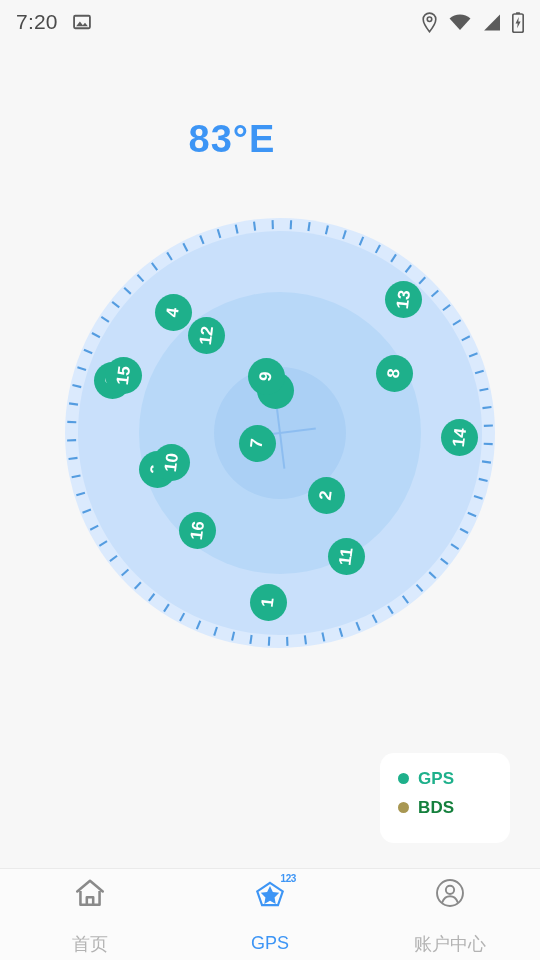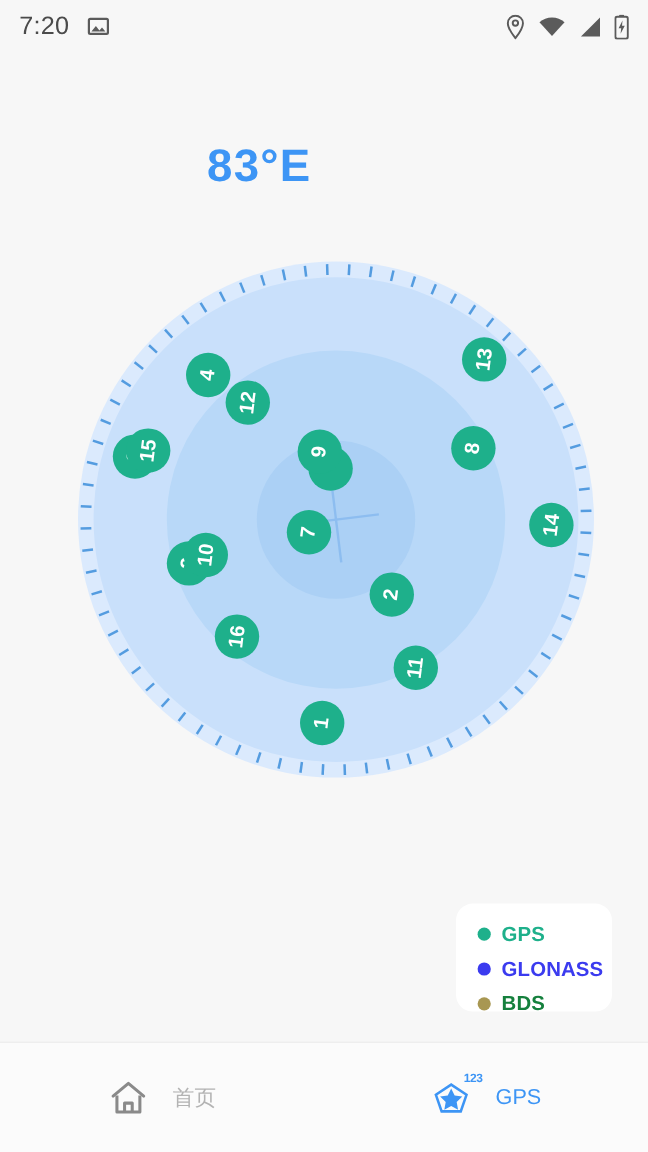--- a/index.html
+++ b/index.html
@@ -20,21 +20,21 @@
   }
   #status-time{
     font-size:21px; color:#4b4b4b; letter-spacing:.2px; font-weight:400;
   }
   #status-left-icons{ display:flex; align-items:center; margin-left:14px; }
   #status-right{ margin-left:auto; display:flex; align-items:center; gap:11px; }
   .sb-ico{ display:block; }
 
   
   #heading{
-    position:absolute; left:0; top:118px; width:432px;
+    position:absolute; left:16px; top:118px; width:432px;
     text-align:center;
     font-size:38px; font-weight:bold; letter-spacing:1px;
     color:#3d95f5;
   }
 
   
   #radar-wrap{
     position:absolute; left:64px; top:217px; width:432px; height:432px;
   }
   #radar-svg{ position:absolute; left:0; top:0; }
@@ -58,21 +58,21 @@
   .legend-dot{ width:11px; height:11px; border-radius:50%; margin-right:9px; flex:0 0 auto;}
   .legend-label{ font-size:17px; font-weight:bold; letter-spacing:.1px; }
 
   
   #bottom-nav{
     position:absolute; left:0; bottom:0; width:540px; height:92px;
     background:#fbfbfb; border-top:1px solid #eaeaea;
     display:flex;
   }
   .nav-item{
-    flex:1 1 0; display:flex; flex-direction:row;
+    flex:1 1 0; display:flex; flex-direction:column;
     align-items:center; justify-content:center; gap:20px;
     position:relative;
   }
   .nav-icon{ position:relative; height:38px; display:flex; align-items:center; justify-content:center;}
   .nav-label{ font-size:18px; color:#b3b3b3; }
   .nav-item.active .nav-label{ color:#3d95f5; }
   .nav-badge{
     position:absolute; top:-2px; right:-9px;
     font-size:10px; color:#3d95f5; font-weight:bold;
     letter-spacing:-.4px;
@@ -246,24 +246,20 @@
       </div>
     </div>
 </div>
 
 <div id="legend">
     <div class="legend-row">
       <span class="legend-dot" style="background: rgb(30, 176, 139);"></span>
       <span class="legend-label" style="color: rgb(30, 176, 139);">GPS</span>
     </div>
     <div class="legend-row">
-      <span class="legend-dot" style="background: rgb(59, 59, 239);"></span>
-      <span class="legend-label" style="color: rgb(59, 59, 239);">GLONASS</span>
-    </div>
-    <div class="legend-row">
       <span class="legend-dot" style="background: rgb(168, 151, 82);"></span>
       <span class="legend-label" style="color: #15803d;">BDS</span>
     </div>
   </div>
 
 <div id="bottom-nav">
     <div class="nav-item">
       <div class="nav-icon">
         <svg width="34" height="34" viewBox="0 0 32 32">
           <path d="M4 14.5 16 4.5l12 10" fill="none" stroke="#8a8a8a" stroke-width="2.4" stroke-linecap="round" stroke-linejoin="round"></path>
@@ -276,13 +272,23 @@
     <div class="nav-item active">
       <div class="nav-icon">
         <svg width="34" height="34" viewBox="0 0 32 32">
           <path d="M16 5.5 28 13.5 23.5 26.5h-15L4 13.5z" fill="none" stroke="#3d95f5" stroke-width="2"></path>
           <path d="M16 8.5l2.7 5.6 6 .8-4.4 4.3 1.1 6.1-5.4-3-5.4 3 1.1-6.1-4.4-4.3 6-.8z" fill="#3d95f5"></path>
         </svg>
         <span class="nav-badge">123</span>
       </div>
       <div class="nav-label">GPS</div>
     </div>
+    <div class="nav-item">
+      <div class="nav-icon">
+        <svg width="34" height="34" viewBox="0 0 32 32">
+          <circle cx="16" cy="16" r="12.2" fill="none" stroke="#8a8a8a" stroke-width="1.8"></circle>
+          <circle cx="16" cy="13" r="3.9" fill="none" stroke="#8a8a8a" stroke-width="1.8"></circle>
+          <path d="M8.8 24.5c1.4-3.6 4-5.5 7.2-5.5s5.8 1.9 7.2 5.5" fill="none" stroke="#8a8a8a" stroke-width="1.8" stroke-linecap="round"></path>
+        </svg>
+      </div>
+      <div class="nav-label">账户中心</div>
+    </div>
   </div>
 
 </body></html>

